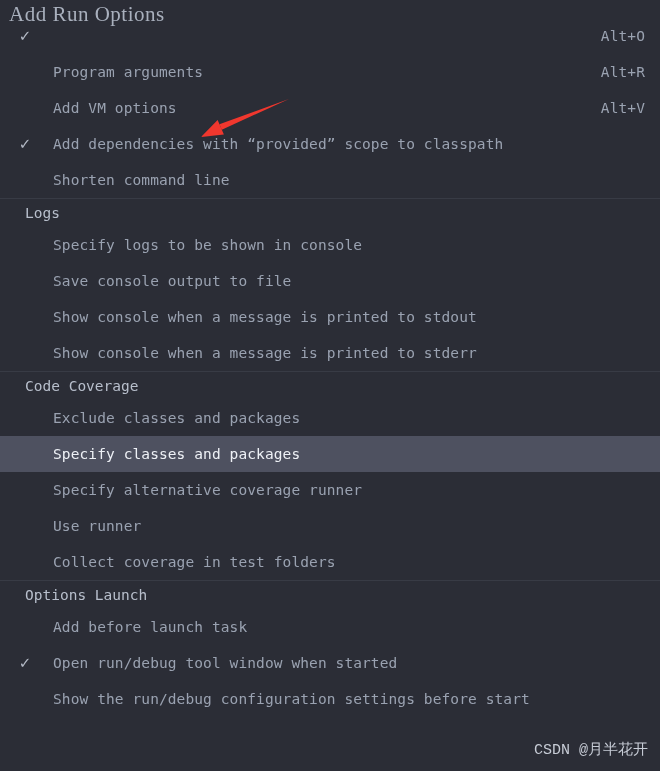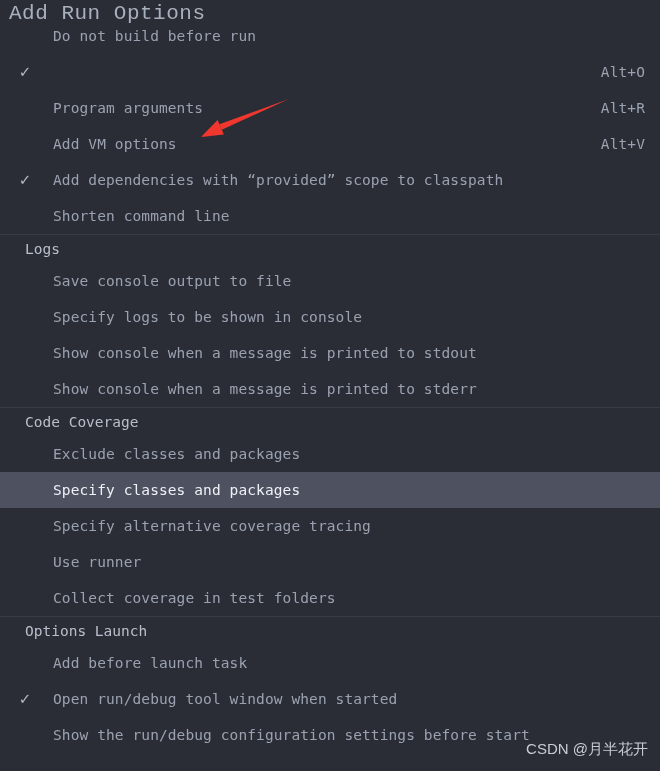--- a/index.html
+++ b/index.html
@@ -32,21 +32,21 @@
     z-index: 5;
     background: #2b2d36;
   }
   .title-text {
     position: absolute;
     left: 9px;
     top: 2px;
     font-size: 21px;
     letter-spacing: 0.5px;
     color: #a9b0bd;
-    font-family: Liberation Mono, monospace;
+    font-family: Liberation Serif, serif;
     white-space: nowrap;
   }
 
   
   .menu {
     position: absolute;
     left: 0;
     top: 30px;
     width: 660px;
     height: 741px;
@@ -120,76 +120,73 @@
     z-index: 8;
   }
 
   
   .watermark {
     position: absolute;
     right: 12px;
     bottom: 12px;
     color: #c7ccd6;
     font-size: 15px;
-    font-family: Liberation Sans, sans-serif;
+    font-family: Liberation Mono, monospace;
     z-index: 9;
     white-space: nowrap;
   }
 </style>
 </head>
 <body>
 
 <div id="root">
 
   <div class="menu">
     <div class="menu-inner" id="menu-inner">
         <div class="row">
-          <span class="label">Do not build before run</span>
-        </div>
-        <div class="row">
           <span class="check">✓</span>
           <span class="shortcut">Alt+O</span>
         </div>
         <div class="row">
           <span class="label">Program arguments</span>
           <span class="shortcut">Alt+R</span>
         </div>
         <div class="row">
           <span class="label">Add VM options</span>
           <span class="shortcut">Alt+V</span>
         </div>
         <div class="row">
           <span class="check">✓</span>
           <span class="label">Add dependencies with “provided” scope to classpath</span>
         </div>
         <div class="row">
           <span class="label">Shorten command line</span>
         </div>
         <div class="section-header">Logs</div>
         <div class="row">
+          <span class="label">Specify logs to be shown in console</span>
+        </div>
+        <div class="row">
           <span class="label">Save console output to file</span>
-        </div>
-        <div class="row">
-          <span class="label">Specify logs to be shown in console</span>
         </div>
         <div class="row">
           <span class="label">Show console when a message is printed to stdout</span>
         </div>
         <div class="row">
           <span class="label">Show console when a message is printed to stderr</span>
         </div>
         <div class="section-header">Code Coverage</div>
         <div class="row">
           <span class="label">Exclude classes and packages</span>
         </div>
         <div class="row selected">
           <span class="label">Specify classes and packages</span>
         </div>
         <div class="row">
-          <span class="label">Specify alternative coverage tracing</span>
+          <span class="label">Specify alternative coverage runner</span>
         </div>
         <div class="row">
           <span class="label">Use runner</span>
         </div>
         <div class="row">
           <span class="label">Collect coverage in test folders</span>
         </div>
         <div class="section-header">Options Launch</div>
         <div class="row">
           <span class="label">Add before launch task</span>

